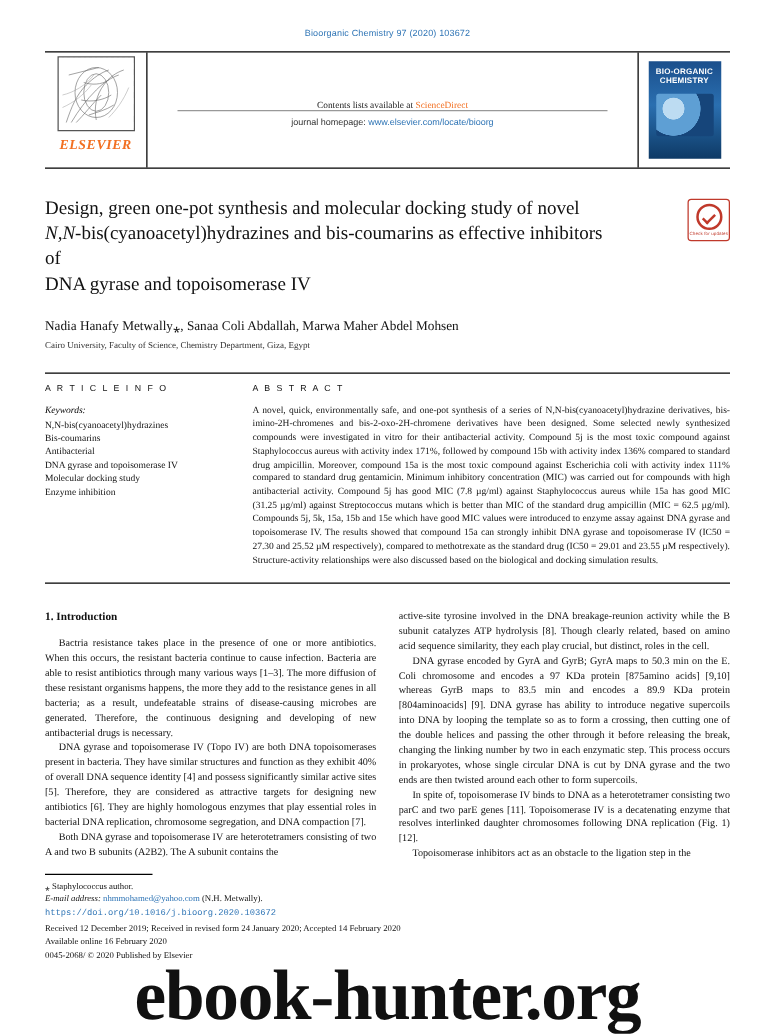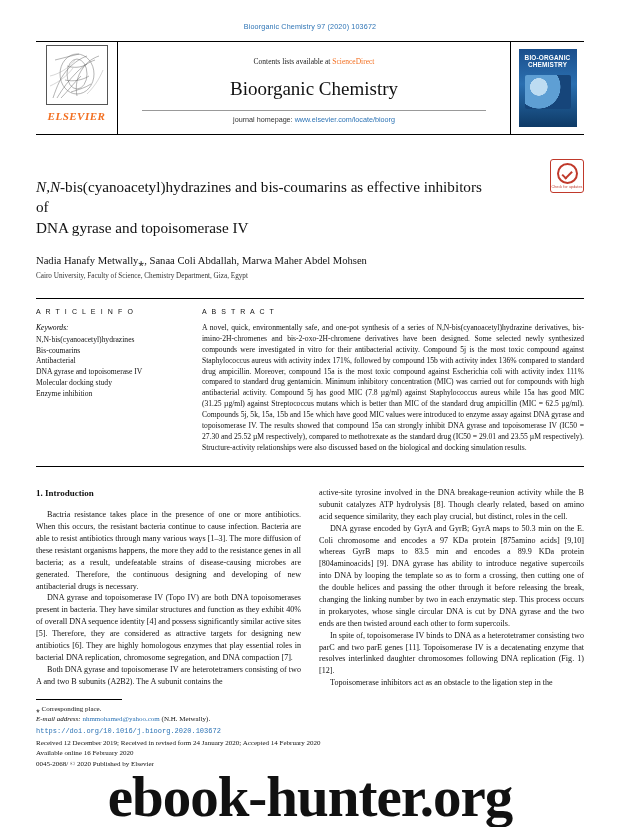--- a/index.html
+++ b/index.html
@@ -360,38 +360,37 @@
           </g>
         </svg>
       </div>
       <div class="elsevier-word">ELSEVIER</div>
     </div>
 
     <div class="masthead-center">
       <div class="contents-line">
         <span>Contents lists available at </span><span class="sd">ScienceDirect</span>
       </div>
-      <div class="journal-title">Bioorganic Chemistry</div>
       <div class="homepage-line">
         <span>journal homepage: </span><a href="#">www.elsevier.com/locate/bioorg</a>
       </div>
     </div>
 
     <div class="masthead-right">
       <div class="cover">
         <div class="cov-title">BIO-ORGANIC CHEMISTRY</div>
         <div class="cov-img"></div>
         <div class="cov-foot"></div>
       </div>
     </div>
   </div>
 
   <div class="title-block">
     <div class="paper-title">
-      <br>
+      <span>Design, green one-pot synthesis and molecular docking study of novel</span><br>
       <i>N,N</i><span>-bis(cyanoacetyl)hydrazines and bis-coumarins as effective inhibitors of</span><br>
       <span>DNA gyrase and topoisomerase IV</span>
     </div>
 
     <div class="crossmark">
       <div class="cm-circle"></div>
       <div class="cm-text">Check for updates</div>
     </div>
 
     <div class="authors">Nadia Hanafy Metwally⁎, Sanaa Coli Abdallah, Marwa Maher Abdel Mohsen</div>
@@ -427,21 +426,21 @@
     <div class="bcol">
       <p style="text-indent:0">active-site tyrosine involved in the DNA breakage-reunion activity while the B subunit catalyzes ATP hydrolysis [8]. Though clearly related, based on amino acid sequence similarity, they each play crucial, but distinct, roles in the cell.</p>
       <p>DNA gyrase encoded by GyrA and GyrB; GyrA maps to 50.3 min on the E. Coli chromosome and encodes a 97 KDa protein [875amino acids] [9,10] whereas GyrB maps to 83.5 min and encodes a 89.9 KDa protein [804aminoacids] [9]. DNA gyrase has ability to introduce negative supercoils into DNA by looping the template so as to form a crossing, then cutting one of the double helices and passing the other through it before releasing the break, changing the linking number by two in each enzymatic step. This process occurs in prokaryotes, whose single circular DNA is cut by DNA gyrase and the two ends are then twisted around each other to form supercoils.</p>
       <p>In spite of, topoisomerase IV binds to DNA as a heterotetramer consisting two parC and two parE genes [11]. Topoisomerase IV is a decatenating enzyme that resolves interlinked daughter chromosomes following DNA replication (Fig. 1) [12].</p>
       <p>Topoisomerase inhibitors act as an obstacle to the ligation step in the</p>
     </div>
   </div>
 
   <div class="footnotes">
     <div class="rule"></div>
-    <div>⁎ Corresponding place.</div>
+    <div>⁎ Staphylococcus author.</div>
     <div class="em">
       <i>E-mail address:</i>
       <a href="#">nhmmohamed@yahoo.com</a><span> (N.H. Metwally).</span>
     </div>
   </div>
 
   <div class="bottom">
     <div class="doi-line"><a href="#" class="doi">https://doi.org/10.1016/j.bioorg.2020.103672</a></div>
     <div>Received 12 December 2019; Received in revised form 24 January 2020; Accepted 14 February 2020</div>
     <div>Available online 16 February 2020</div>

